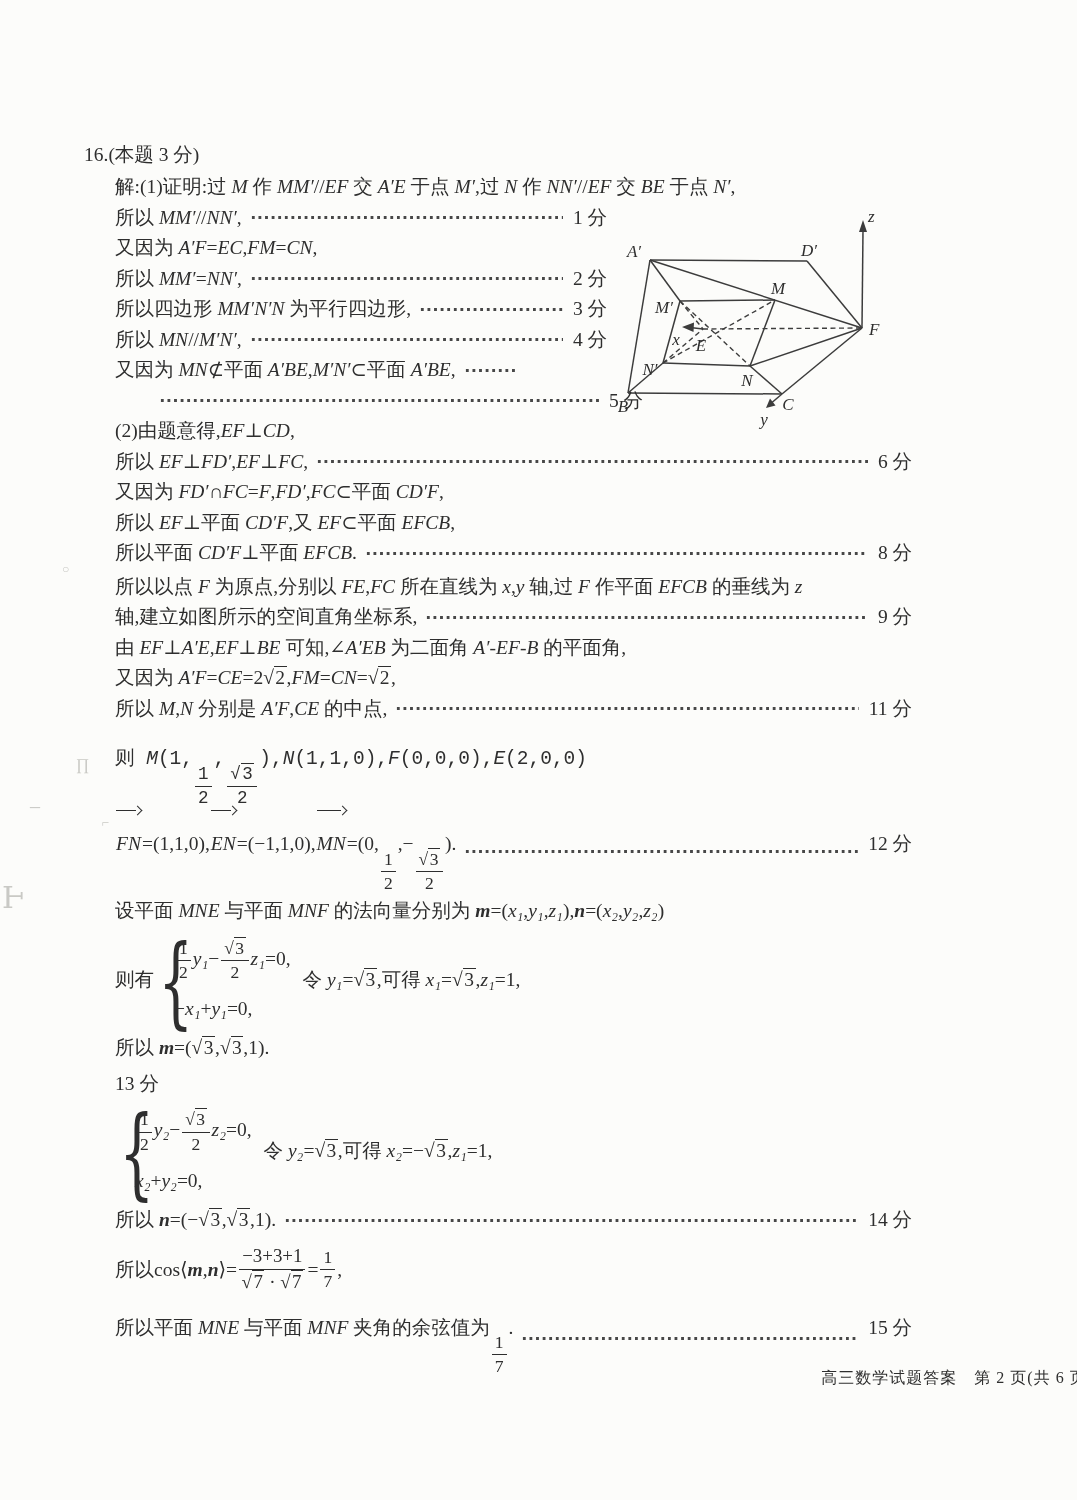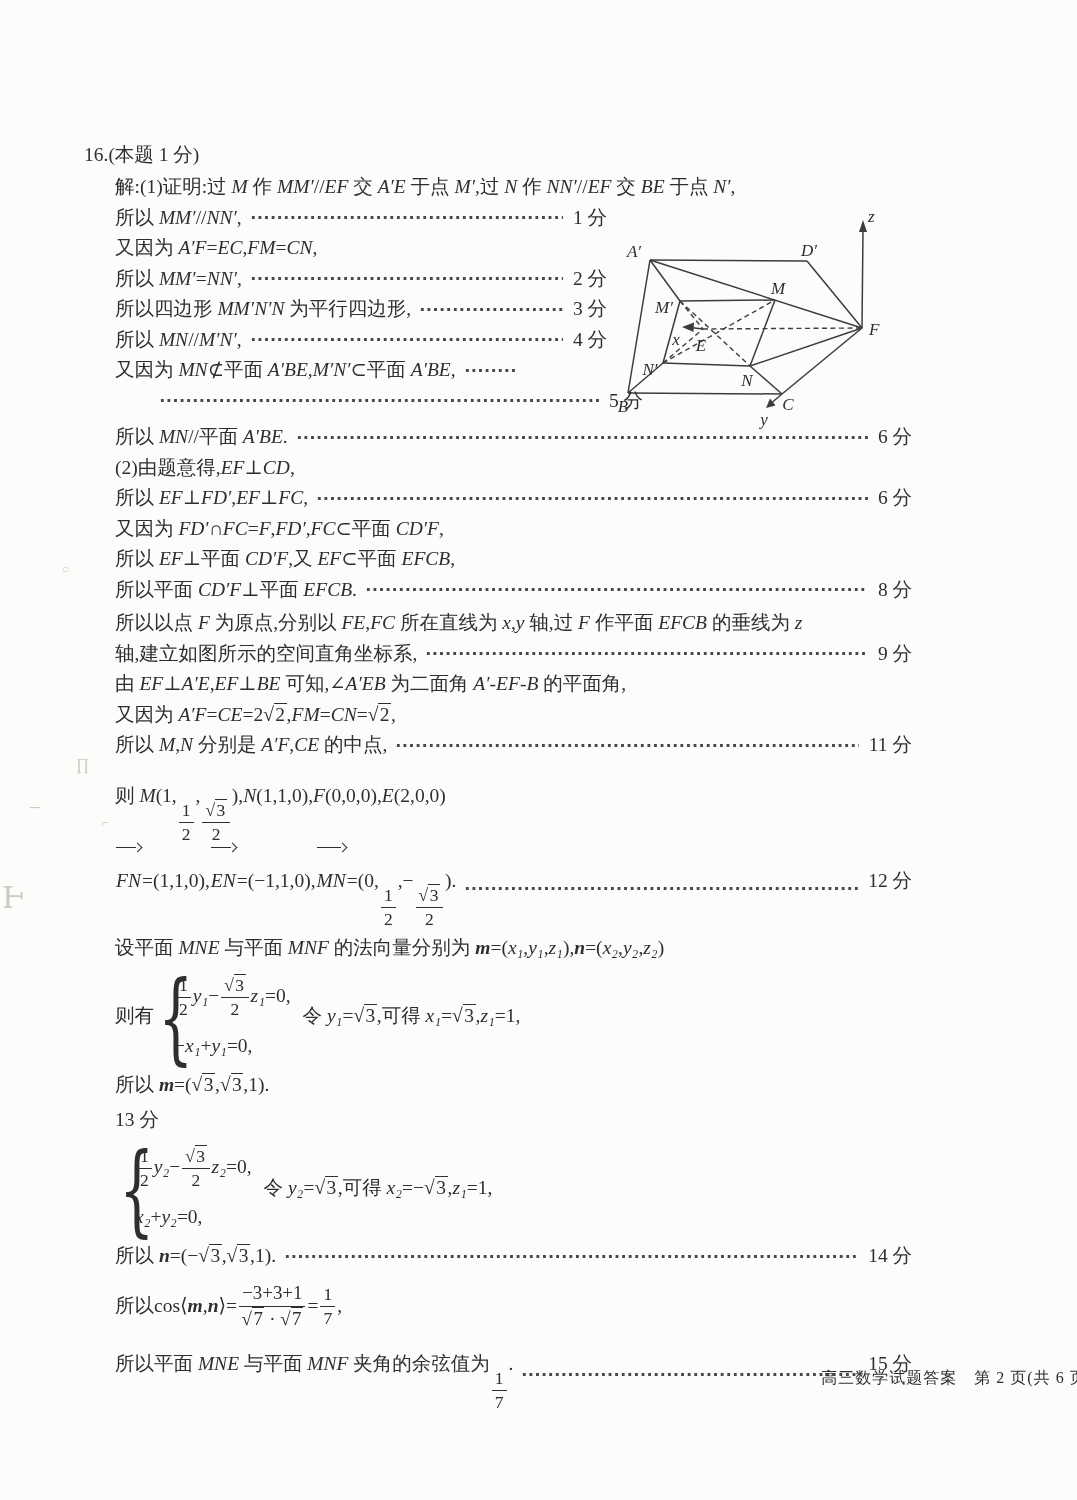--- a/index.html
+++ b/index.html
@@ -107,21 +107,21 @@
       <text x="17" y="206" text-anchor="middle">B</text>
       <text x="182" y="204" text-anchor="middle">C</text>
       <text x="70" y="139" text-anchor="middle">x</text>
       <text x="158" y="219" text-anchor="middle">y</text>
       <text x="262" y="16" text-anchor="start">z</text>
     </g>
   </svg>
 
   <div class="content">
     <div class="hdr">
-      <span>16.</span><span>(本题 1 分)</span>
+      <span>16.</span><span>(本题 3 分)</span>
     </div>
 
     <div class="body">
 
       <div class="line" style="margin-top:2px;">
         <span class="txt">解:(1)证明:过 <i>M</i> 作 <i>MM′</i>//<i>EF</i> 交 <i>A′E</i> 于点 <i>M′</i>,过 <i>N</i> 作 <i>NN′</i>//<i>EF</i> 交 <i>BE</i> 于点 <i>N′</i>,</span>
       </div>
       <div class="line narrow">
         <span class="txt">所以 <i>MM′</i>//<i>NN′</i>,</span>
         <span class="leader"></span>
@@ -146,25 +146,20 @@
         <span class="score">4 分</span>
       </div>
       <div class="line narrow">
         <span class="txt">又因为 <i>MN</i>⊄平面 <i>A′BE</i>,<i>M′N′</i>⊂平面 <i>A′BE</i>,</span>
         <span class="leader short"></span>
       </div>
       <div class="line narrow ind8">
         <span class="leader"></span>
         <span class="score">5 分</span>
       </div>
-      <div class="line" style="margin-top:6px;">
-        <span class="txt">所以 <i>MN</i>//平面 <i>A′BE</i>.</span>
-        <span class="leader"></span>
-        <span class="score">6 分</span>
-      </div>
 
       <div class="line">
         <span class="txt">(2)由题意得,<i>EF</i>⊥<i>CD</i>,</span>
       </div>
       <div class="line">
         <span class="txt">所以 <i>EF</i>⊥<i>FD′</i>,<i>EF</i>⊥<i>FC</i>,</span>
         <span class="leader"></span>
         <span class="score">6 分</span>
       </div>
       <div class="line">
@@ -191,21 +186,21 @@
       </div>
       <div class="line">
         <span class="txt">又因为 <i>A′F</i>=<i>CE</i>=2<span class="sq">√<span class="rd">2</span></span>,<i>FM</i>=<i>CN</i>=<span class="sq">√<span class="rd">2</span></span>,</span>
       </div>
       <div class="line">
         <span class="txt">所以 <i>M</i>,<i>N</i> 分别是 <i>A′F</i>,<i>CE</i> 的中点,</span>
         <span class="leader"></span>
         <span class="score">11 分</span>
       </div>
 
-      <div class="line tall" style="margin-top:4px;">
+      <div class="line tall" style="margin-top:4px;font-family:Liberation Mono, monospace;">
         <span class="txt">
           <span>则 <i>M</i>(1,</span><span class="fr">
               <span class="nu">1</span>
               <span class="de">2</span>
             </span><span>,</span><span class="fr">
               <span class="nu"><span class="sq">√<span class="rd">3</span></span></span>
               <span class="de">2</span>
             </span><span>),<i>N</i>(1,1,0),<i>F</i>(0,0,0),<i>E</i>(2,0,0)</span>
         </span>
       </div>

